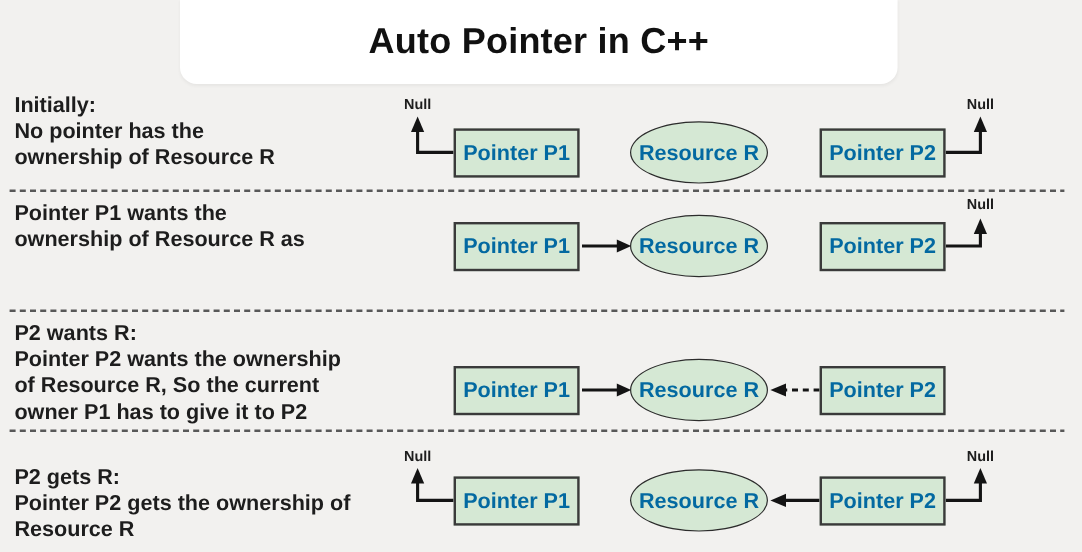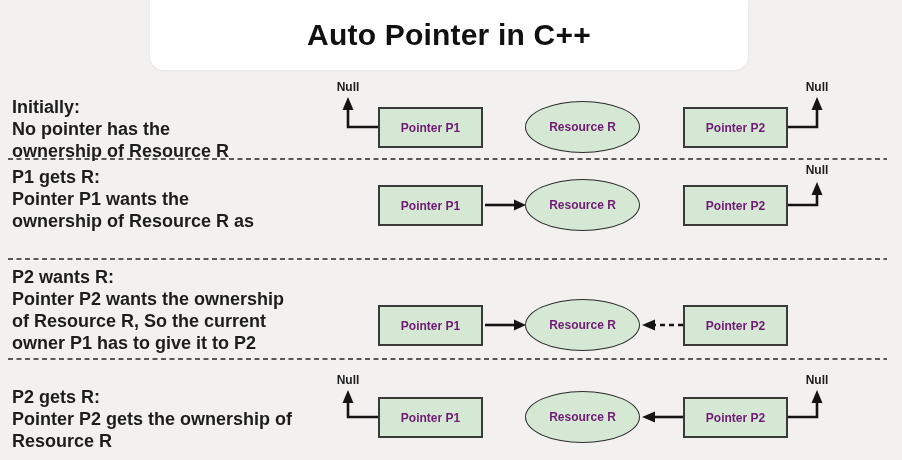--- a/index.html
+++ b/index.html
@@ -16,21 +16,21 @@
   .arrowhead{fill:var(--line);stroke:none;}
   .divider{stroke:var(--divider);stroke-width:2;stroke-dasharray:5 3.5;fill:none;}
   .title-card{position:absolute;left:150px;top:0;width:598px;height:70px;background:var(--card);
               border-radius:0 0 14px 14px;box-shadow:0 1px 3px rgba(0,0,0,0.05);
               display:flex;align-items:center;justify-content:center;}
   .title{margin:0;font-size:30px;font-weight:700;letter-spacing:0.2px;color:#111;}
   .row{position:absolute;inset:0;}
   .caption{position:absolute;left:12px;font-size:18px;line-height:22px;white-space:nowrap;}
   .null-label{position:absolute;width:60px;text-align:center;font-size:12px;line-height:18px;}
   .node{position:absolute;display:flex;align-items:center;justify-content:center;
-        background:var(--node-fill);font-size:12px;color:#701a75;white-space:nowrap;}
+        background:var(--node-fill);font-size:18px;color:#0369a1;white-space:nowrap;}
   .rect{width:105px;height:41px;border:2px solid var(--node-border);box-sizing:border-box;}
   .oval{width:115px;height:52px;border:1.5px solid var(--oval-border);border-radius:50%;box-sizing:border-box;}
 </style>
 </head>
 <body>
 
 <div class="canvas">
 
   <svg class="overlay" viewBox="0 0 902 460" xmlns="http://www.w3.org/2000/svg">
     <g>
@@ -68,35 +68,34 @@
       <path class="connector" d="M788 417 L817 417 L817 402"></path>
       <polygon class="arrowhead" points="817,390 811.5,403 822.5,403"></polygon>
     </g>
   </svg>
 
   <header class="title-card">
     <h1 class="title">Auto Pointer in C++</h1>
   </header>
 
   <section class="row">
-    <div class="caption" style="top:96px">
+    <div class="caption" style="top:76px">
       <div>Initially:</div>
       <div>No pointer has the</div>
       <div>ownership of Resource R</div>
     </div>
     <span class="null-label" style="left:318px;top:78px">Null</span>
     <span class="null-label" style="left:787px;top:78px">Null</span>
     <div class="node rect" style="left:378px;top:107px">Pointer P1</div>
     <div class="node oval" style="left:525px;top:101px">Resource R</div>
     <div class="node rect" style="left:683px;top:107px">Pointer P2</div>
   </section>
 
   <section class="row">
     <div class="caption" style="top:166px">
-      <div>P1 gets R:</div>
       <div>Pointer P1 wants the</div>
       <div>ownership of Resource R as</div>
     </div>
     <span class="null-label" style="left:787px;top:161px">Null</span>
     <div class="node rect" style="left:378px;top:185px">Pointer P1</div>
     <div class="node oval" style="left:525px;top:179px">Resource R</div>
     <div class="node rect" style="left:683px;top:185px">Pointer P2</div>
   </section>
 
   <section class="row">

